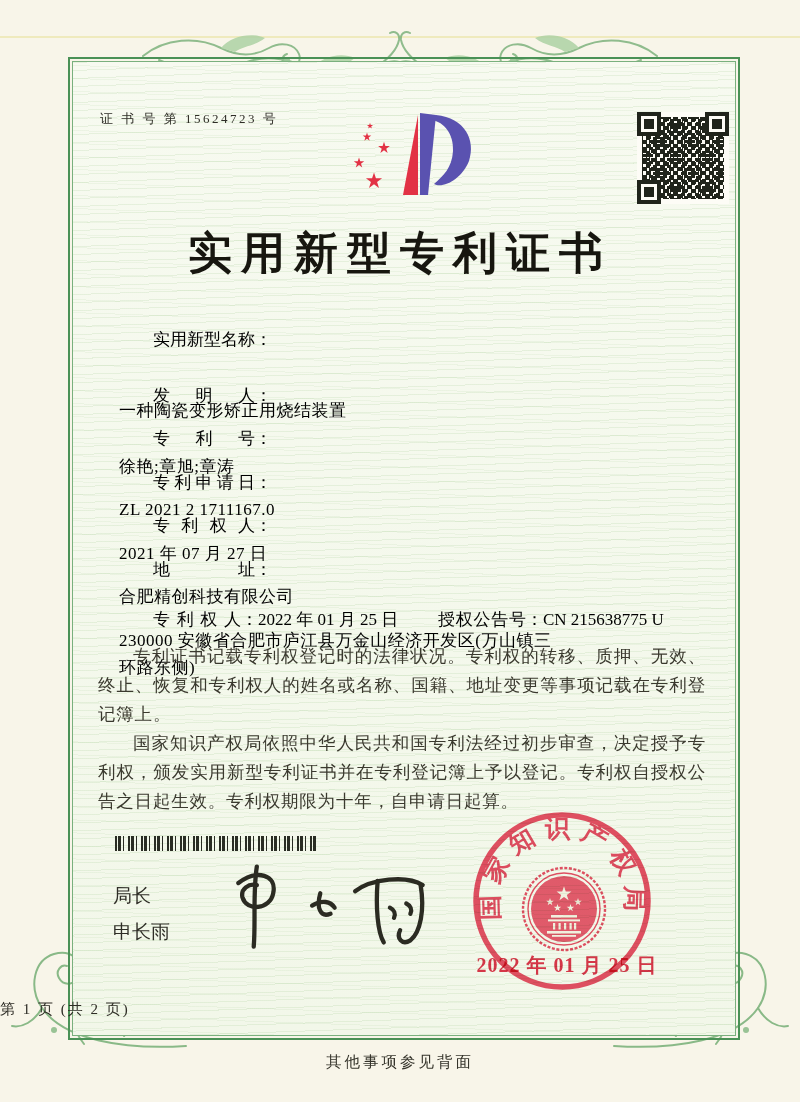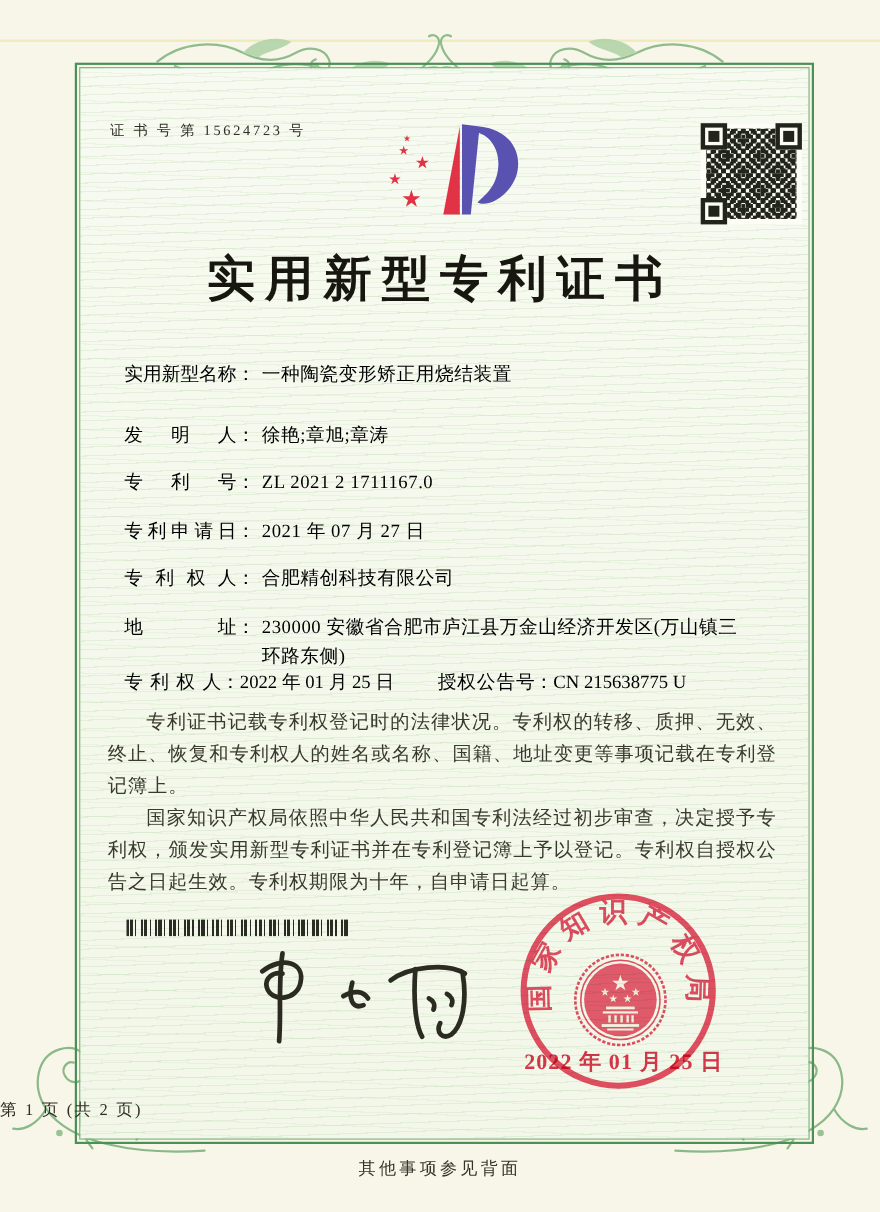--- a/index.html
+++ b/index.html
@@ -43,24 +43,24 @@
       repeating-conic-gradient(#20241b 0% 25%, transparent 0% 50%) 4px 2px/ 7px 7px;}
   .finder{position:absolute;width:24px;height:24px;background:#fdfcf6;border:4px solid #20241b;box-sizing:border-box;}
   .finder::after{content:"";position:absolute;inset:3px;background:#20241b;}
   .finder.tl{left:0;top:0;} .finder.tr{right:0;top:0;} .finder.bl{left:0;bottom:0;}
 
   .title{left:0;top:224px;width:800px;text-align:center;font-size:44px;font-weight:bold;
     letter-spacing:9px;color:#17160f;}
 
   
   .row{position:absolute;left:113px;width:600px;font-size:17px;line-height:27px;}
-  .flabel{display:inline-block;width:102px;text-align:justify;text-align-last:justify;vertical-align:top;}
+  .flabel{display:inline-block;width:102px;text-align:justify;text-align-last:justify;vertical-align:top;margin-left:40px;}
   .flabel.small{width:88px;}
   .colon{vertical-align:top;}
-  .fvalue{display:inline-block;width:440px;margin-left:6px;vertical-align:top;letter-spacing:.5px;}
+  .fvalue{display:inline-block;width:440px;margin-left:6px;vertical-align:top;letter-spacing:.5px;margin-top:44px;}
   .pair2{position:absolute;left:285px;top:0;}
   .pair2 .flabel{width:88px;}
 
   
   .body-text{position:absolute;left:98px;top:642px;width:608px;font-size:17.5px;line-height:29px;
     color:#3a392e;text-align:justify;letter-spacing:.8px;}
   .body-text p{margin:0;text-indent:2em;}
 
   
   .barcode{position:absolute;left:115px;top:836px;width:203px;height:15px;
@@ -176,20 +176,24 @@
     </span>
   </div>
 
   <div class="body-text">
     <p>专利证书记载专利权登记时的法律状况。专利权的转移、质押、无效、终止、恢复和专利权人的姓名或名称、国籍、地址变更等事项记载在专利登记簿上。</p>
     <p>国家知识产权局依照中华人民共和国专利法经过初步审查，决定授予专利权，颁发实用新型专利证书并在专利登记簿上予以登记。专利权自授权公告之日起生效。专利权期限为十年，自申请日起算。</p>
   </div>
 
   <div class="barcode"></div>
 
+  <div class="signer">
+    <div>局长</div>
+    <div>申长雨</div>
+  </div>
 
   <svg class="signature" viewBox="0 0 210 105">
     <path d="M34,18 C30,44 33,72 31,96"></path>
     <path d="M16,34 C34,20 54,26 50,44 C47,60 24,62 20,48 C18,40 26,34 34,36"></path>
     <path d="M96,44 C92,58 96,68 106,64"></path>
     <path d="M88,56 C98,50 106,52 110,58"></path>
     <path d="M130,42 C146,30 180,26 196,36"></path>
     <path d="M152,32 C150,58 152,82 158,92"></path>
     <path d="M194,36 C198,60 194,82 184,90 C176,95 170,88 174,80"></path>
     <path d="M164,58 C168,60 170,64 168,68"></path>

